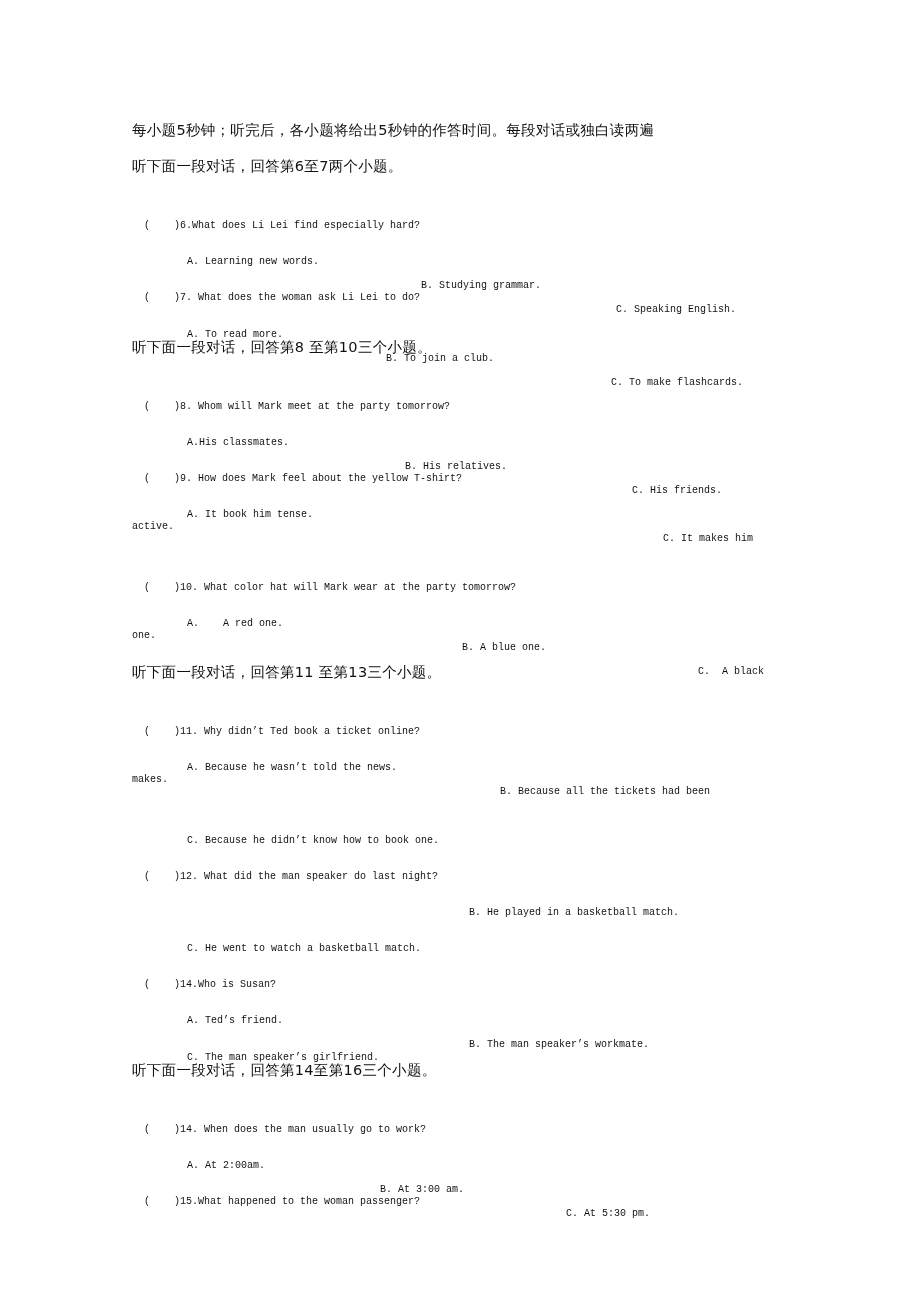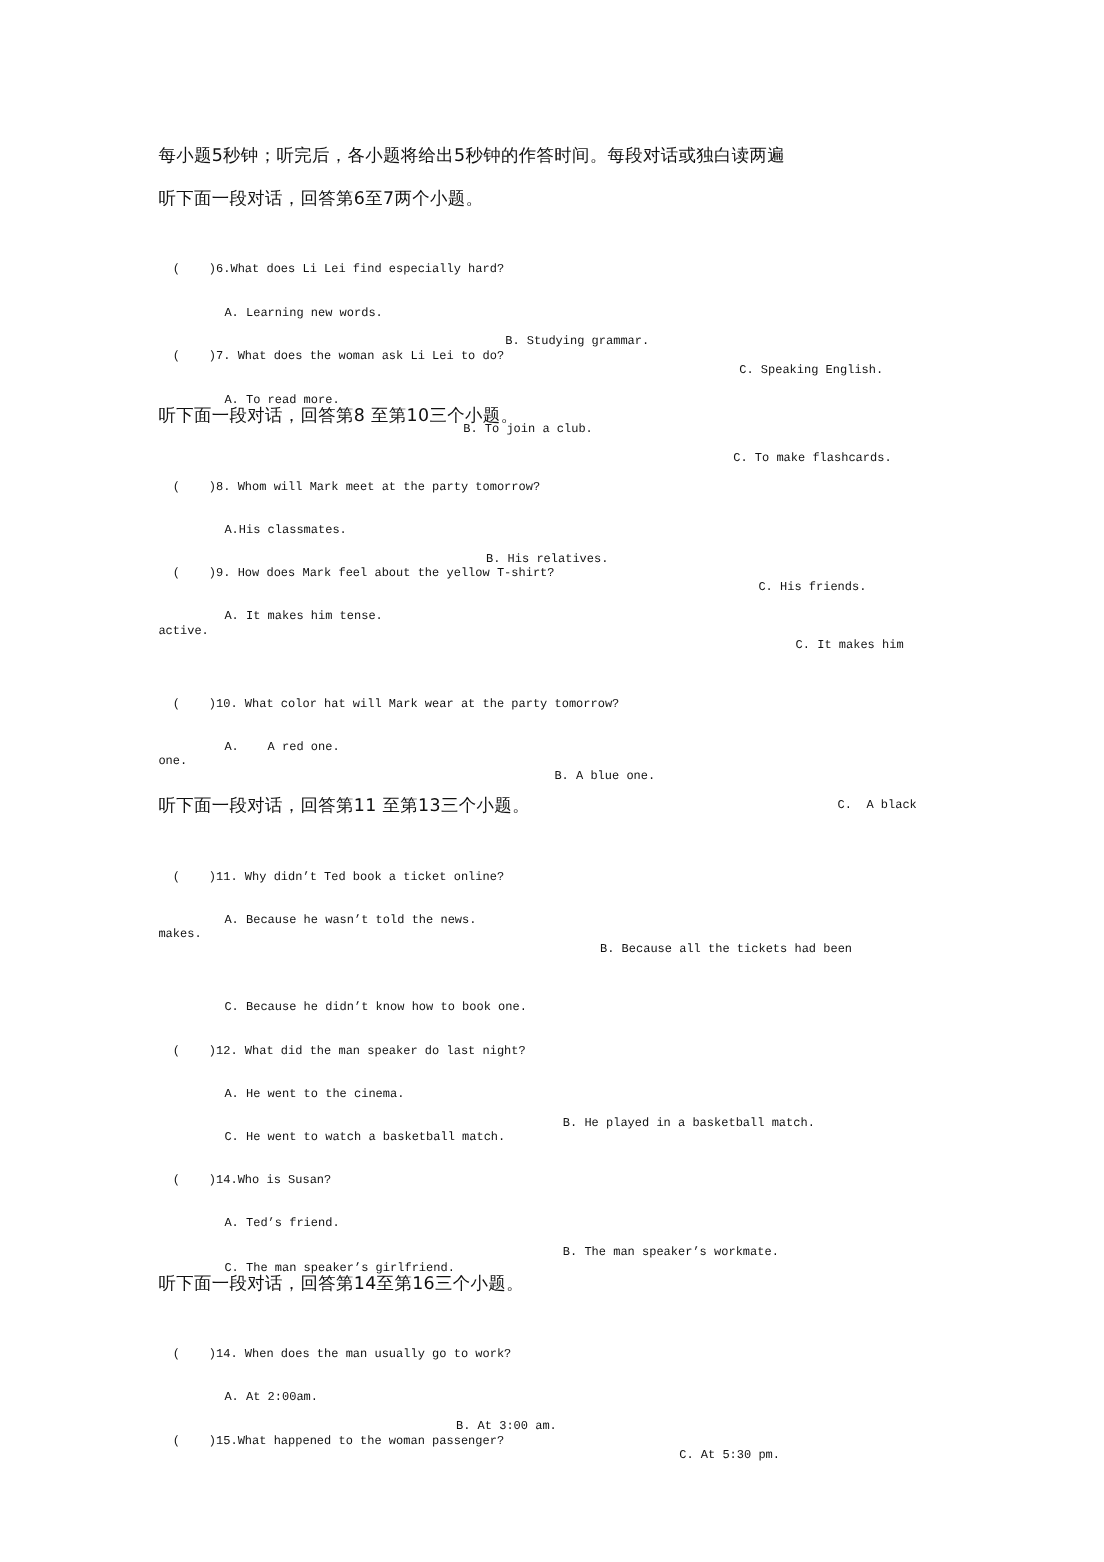--- a/index.html
+++ b/index.html
@@ -42,21 +42,21 @@
 <div class="line" style="top:407px;left:0;width:920px">
   <span class="opt" style="left:187px">A.His classmates.</span>
   <span class="opt" style="left:405px">B. His relatives.</span>
   <span class="opt" style="left:632px">C. His friends.</span>
 </div>
 
 <div class="line" style="top:443px">
   <span>(    )</span><span>9. How does Mark feel about the yellow T-shirt?</span>
 </div>
 <div class="line" style="top:479px;left:0;width:920px">
-  <span class="opt" style="left:187px">A. It makes him tense.</span>
+  <span class="opt" style="left:187px">A. It book him tense.</span>
   <span class="opt" style="left:663px">C. It makes him</span>
 </div>
 <div class="line" style="top:515px">active.</div>
 
 <div class="line" style="top:552px">
   <span>(    )</span><span>10. What color hat will Mark wear at the party tomorrow?</span>
 </div>
 <div class="line" style="top:588px;left:0;width:785px">
   <span class="opt" style="left:187px">A.    A red one.</span>
   <span class="opt" style="left:462px">B. A blue one.</span>
@@ -75,21 +75,20 @@
 </div>
 <div class="line" style="top:768px">makes.</div>
 <div class="line" style="top:805px;left:0;width:920px">
   <span class="opt" style="left:187px">C. Because he didn’t know how to book one.</span>
 </div>
 
 <div class="line" style="top:841px">
   <span>(    )</span><span>12. What did the man speaker do last night?</span>
 </div>
 <div class="line" style="top:877px;left:0;width:920px">
-  <span class="opt" style="left:187px">A. He went to the cinema.</span>
   <span class="opt" style="left:469px">B. He played in a basketball match.</span>
 </div>
 <div class="line" style="top:913px;left:0;width:908px">
   <span class="opt" style="left:187px">C. He went to watch a basketball match.</span>
 </div>
 
 <div class="line" style="top:949px">
   <span>(    )</span><span>14.Who is Susan?</span>
 </div>
 <div class="line" style="top:985px;left:0;width:780px">

